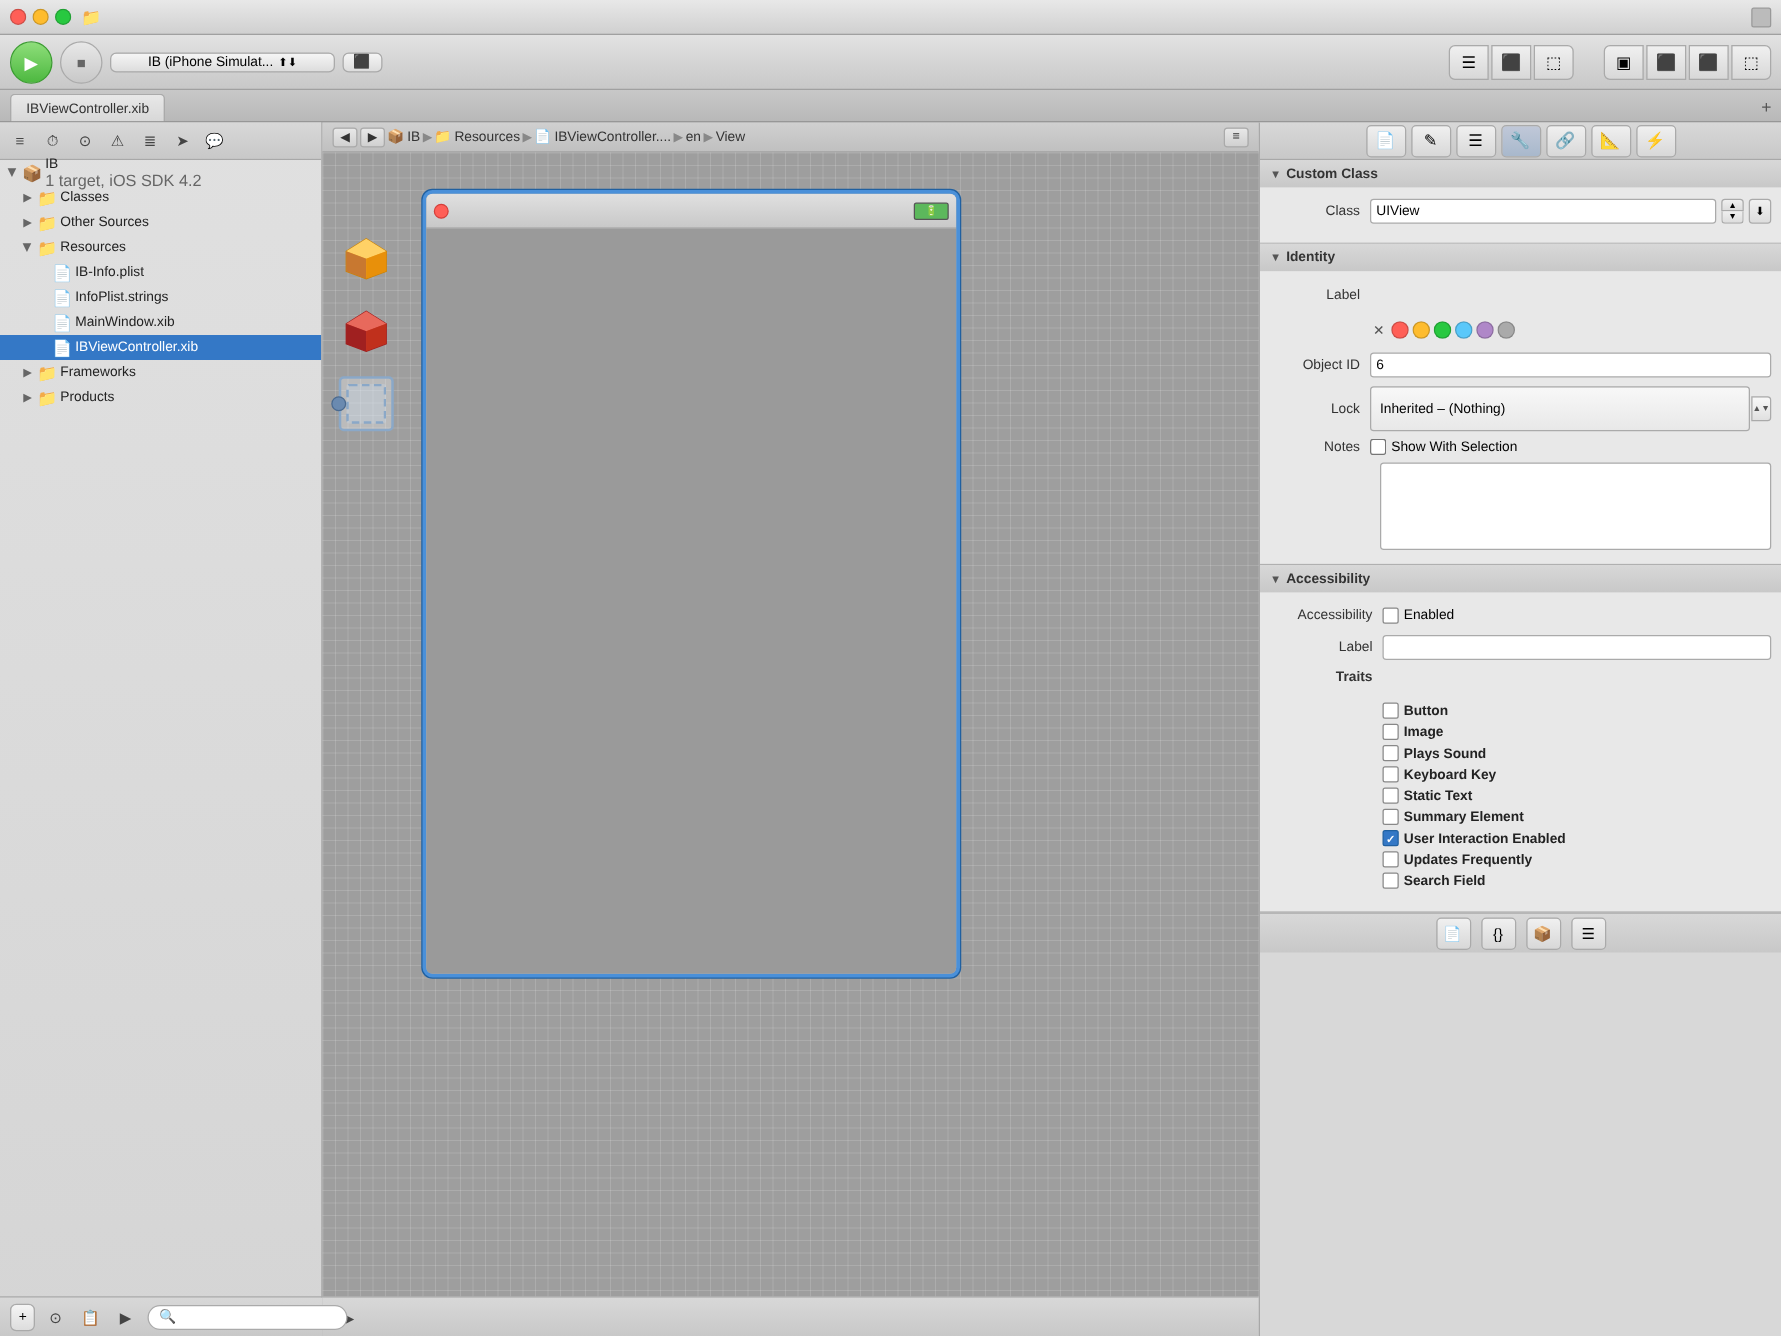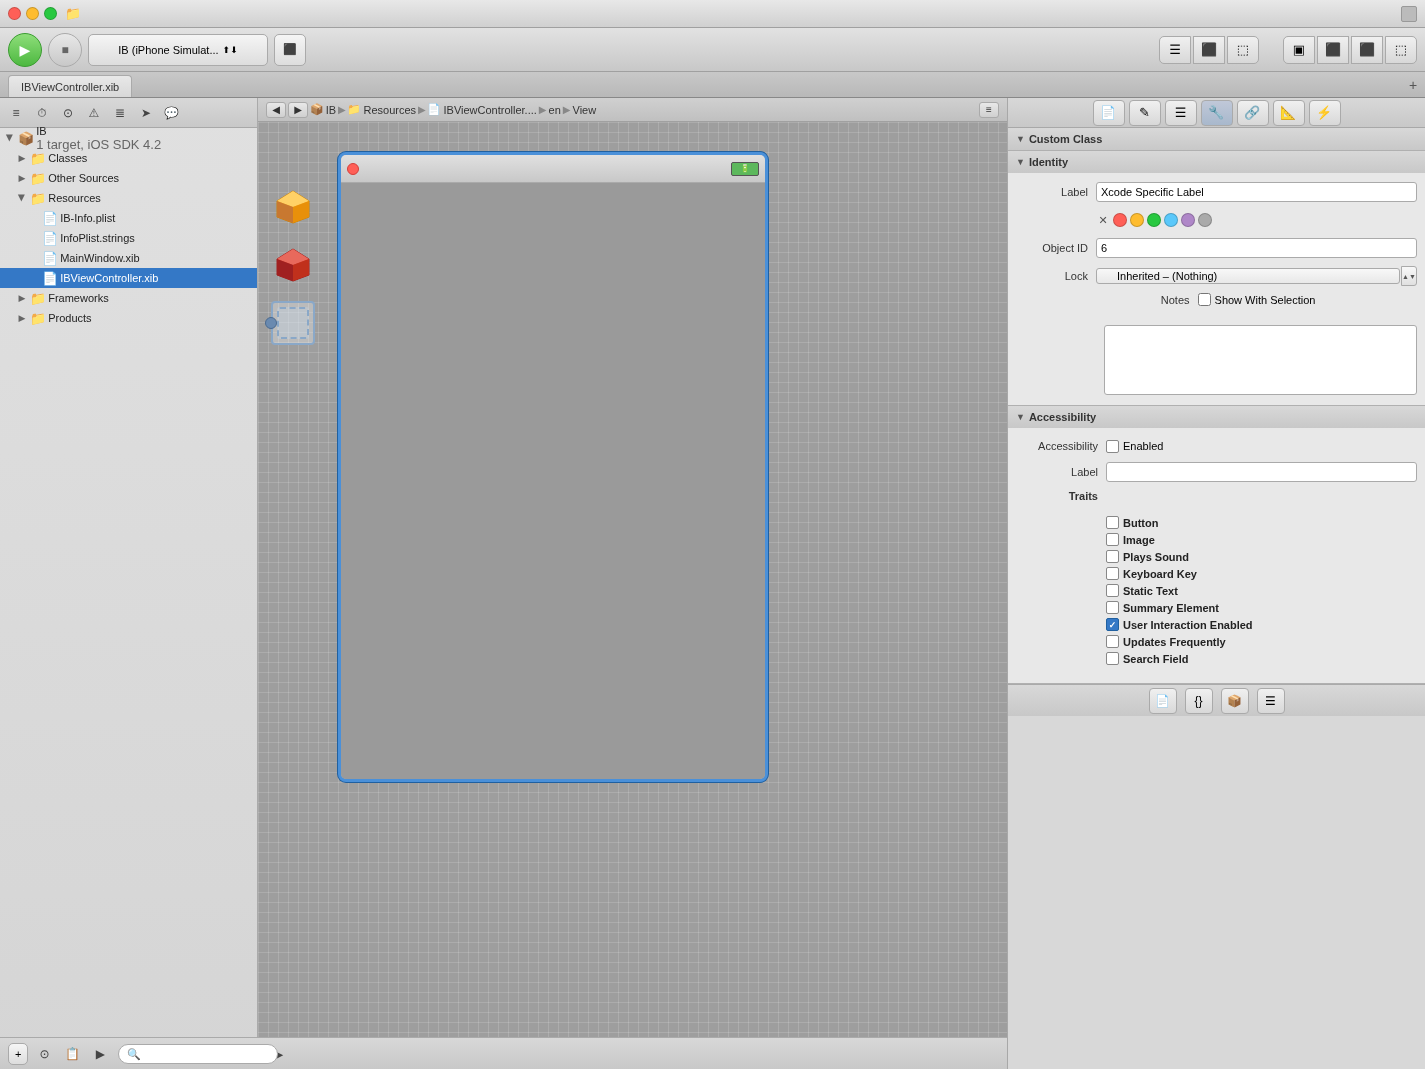--- a/index.html
+++ b/index.html
@@ -27,21 +27,21 @@
     .toolbar {
       height: 44px;
       background: linear-gradient(to bottom, #e2e2e2, #c8c8c8);
       border-bottom: 1px solid #a0a0a0;
       display: flex;
       align-items: center;
       padding: 0 8px;
       gap: 6px;
     }
     .tb-btn {
-      height: 32px;
+      height: 16px;
       background: linear-gradient(to bottom, #f5f5f5, #ddd);
       border: 1px solid #aaa;
       border-radius: 5px;
       display: flex;
       align-items: center;
       justify-content: center;
       padding: 0 8px;
       cursor: pointer;
       gap: 4px;
       font-size: 11px;
@@ -190,26 +190,26 @@
     .section-arrow { font-size: 9px; color: #555; }
     .section-body { padding: 8px; background: #e8e8e8; }
     .form-row { display: flex; align-items: center; margin-bottom: 6px; min-height: 22px; }
     .form-label { width: 80px; text-align: right; font-size: 11px; color: #333; padding-right: 8px; flex-shrink: 0; }
     .form-input {
       flex: 1; height: 20px; border: 1px solid #aaa; border-radius: 3px;
       background: white; font-size: 11px; padding: 0 4px;
     }
     .form-select-wrap { flex: 1; display: flex; align-items: center; gap: 2px; }
     .form-select {
-      flex: 1; height: 16px; border: 1px solid #aaa; border-radius: 3px;
+      flex: 1; height: 36px; border: 1px solid #aaa; border-radius: 3px;
       background: linear-gradient(to bottom, #f8f8f8, #e8e8e8);
-      font-size: 11px; padding: 0 20px; appearance: none;
+      font-size: 11px; padding: 0 7px; appearance: none;
     }
     .select-arrows { width: 16px; height: 20px; background: linear-gradient(to bottom, #f8f8f8, #e0e0e0); border: 1px solid #aaa; border-radius: 0 3px 3px 0; display: flex; flex-direction: column; align-items: center; justify-content: center; font-size: 7px; color: #555; margin-left: -1px; }
-    .form-row-note { display: flex; align-items: center; margin-bottom: 19px; justify-content: center; }
+    .form-row-note { display: flex; align-items: center; margin-bottom: 6px; }
     .show-with-sel { display: flex; align-items: center; gap: 4px; font-size: 11px; }
     .notes-textarea { width: 100%; height: 70px; border: 1px solid #aaa; border-radius: 3px; background: white; font-size: 11px; padding: 4px; resize: none; }
 
     
     .color-circles { display: flex; gap: 3px; align-items: center; }
     .cc { width: 14px; height: 14px; border-radius: 50%; border: 1px solid rgba(0,0,0,0.2); cursor: pointer; }
     .cc-x { width: 14px; height: 14px; display: flex; align-items: center; justify-content: center; font-size: 11px; color: #555; cursor: pointer; }
 
     
     .acc-section { padding: 8px; background: #e8e8e8; }
@@ -481,31 +481,43 @@
       <div class="insp-icon-btn">🔗</div>
       <div class="insp-icon-btn">📐</div>
       <div class="insp-icon-btn">⚡</div>
     </div>
 
     <div class="section">
       <div class="section-header">
         <span class="section-arrow">▼</span>
         <span>Custom Class</span>
       </div>
+      <div class="section-body">
+        <div class="form-row">
+          <span class="form-label">Class</span>
+          <div class="form-select-wrap">
+            <input class="form-input" type="text" value="UIView" style="">
+            <div style="display:flex;flex-direction:column;gap:0;margin-left:2px;">
+              <div style="width:18px;height:10px;background:linear-gradient(to bottom,#f0f0f0,#ddd);border:1px solid #aaa;border-radius:3px 3px 0 0;display:flex;align-items:center;justify-content:center;font-size:7px;cursor:pointer;">▲</div>
+              <div style="width:18px;height:10px;background:linear-gradient(to bottom,#f0f0f0,#ddd);border:1px solid #aaa;border-top:none;border-radius:0 0 3px 3px;display:flex;align-items:center;justify-content:center;font-size:7px;cursor:pointer;">▼</div>
+            </div>
+            <div style="width:18px;height:20px;background:linear-gradient(to bottom,#f0f0f0,#ddd);border:1px solid #aaa;border-radius:3px;display:flex;align-items:center;justify-content:center;font-size:9px;cursor:pointer;margin-left:2px;">⬇</div>
+          </div>
+        </div>
+      </div>
     </div>
 
     <div class="section">
       <div class="section-header">
         <span class="section-arrow">▼</span>
         <span>Identity</span>
       </div>
       <div class="section-body">
         <div class="form-row">
           <span class="form-label">Label</span>
-          <input class="form-input" type="text" value="Xcode Specific Label" style="">
         </div>
 
         <div class="form-row">
           <span class="form-label"></span>
           <div class="color-circles">
             <div class="cc-x">✕</div>
             <div class="cc" style="background:#ff5f57;"></div>
             <div class="cc" style="background:#febc2e;"></div>
             <div class="cc" style="background:#28c840;"></div>
             <div class="cc" style="background:#5ac8fa;"></div>

